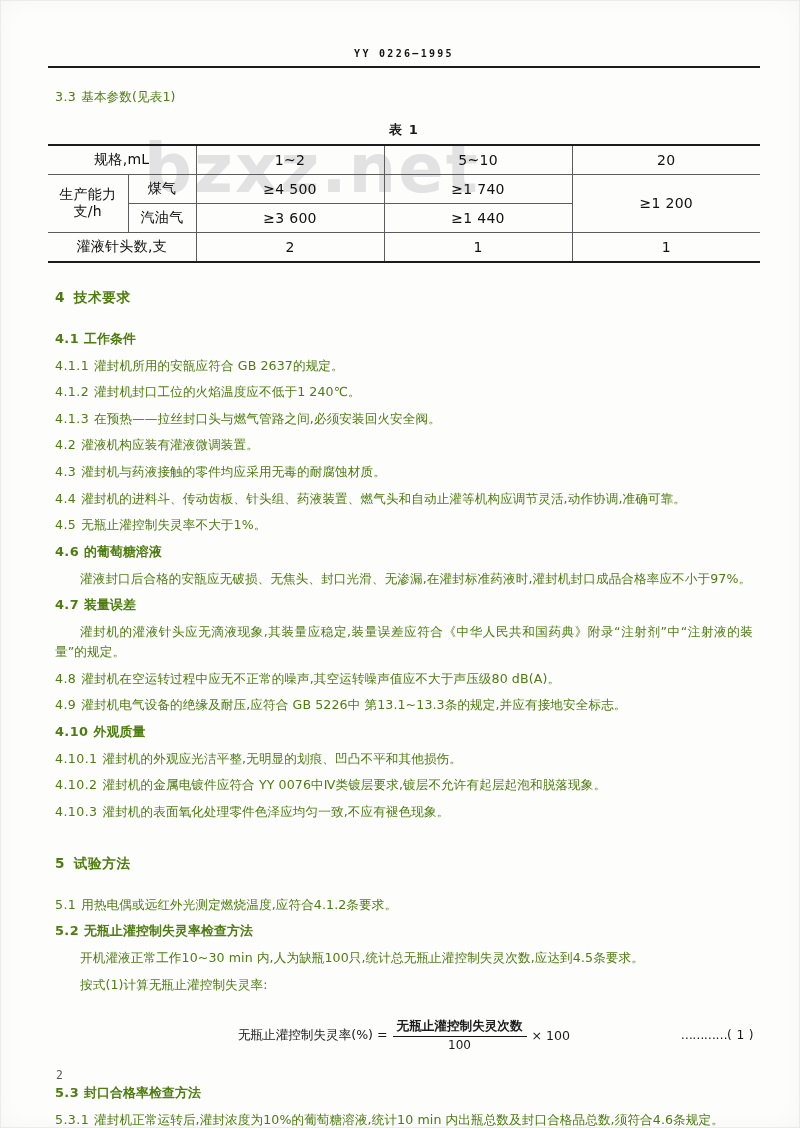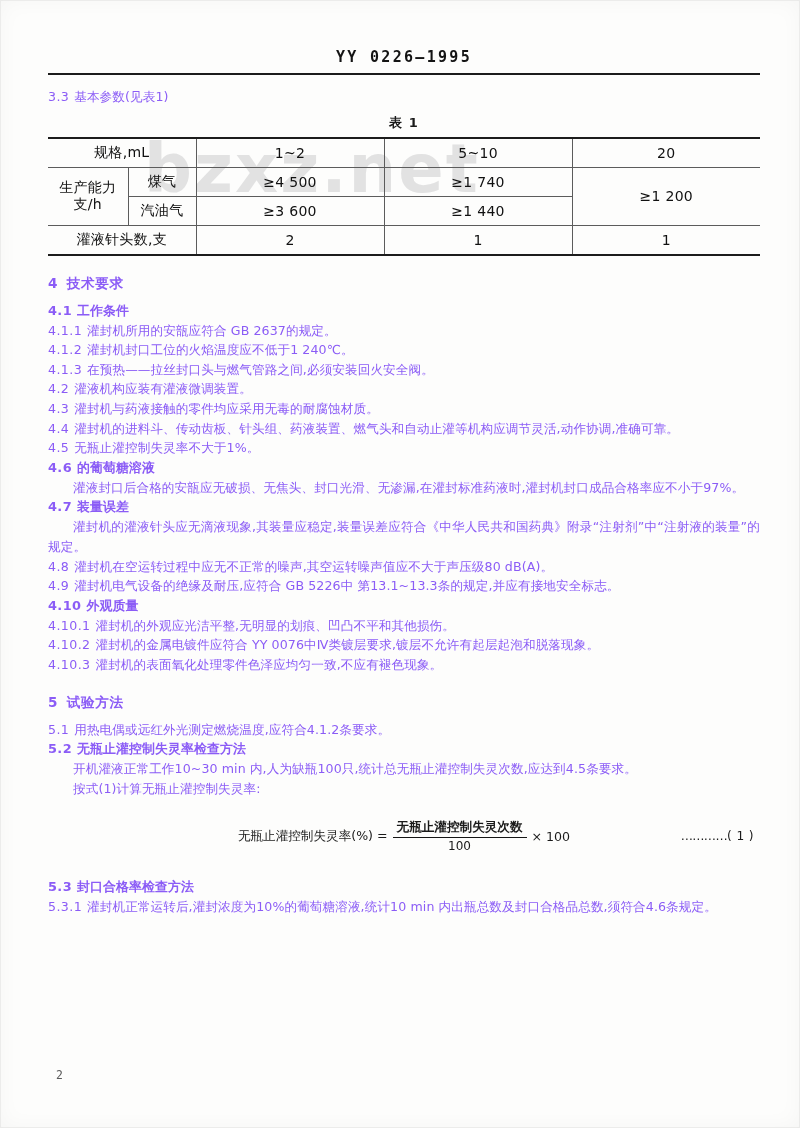--- a/index.html
+++ b/index.html
@@ -58,39 +58,39 @@
     color: #e2e2e2;
     line-height: 82px;
     white-space: nowrap;
     user-select: none;
     z-index: 5;
   }
 
   
   .hdr-num {
     text-align: center;
-    font-size: 15px;
+    font-size: 10px;
     font-weight: 700;
     letter-spacing: 2.3px;
     font-family: "DejaVu Sans Mono", "Liberation Mono", monospace;
     padding-top: 18px;
     color: #141414;
   }
   .hdr-rule {
     margin-top: 7px;
     border-top: 2.2px solid #1c1c1c;
     width: 100%;
   }
 
   
   .clause {
     font-size: 12.6px;
     line-height: 19.6px;
-    color: #8b5cf6;
-    margin: 0;
+    color: #4d7c0f;
+    margin: 7px;
     text-align: justify;
     letter-spacing: 0.1px;
   }
   .clause .num {
     letter-spacing: 0.4px;
     margin-right: 5px;
   }
   .sec-head {
     font-size: 13.6px;
     font-weight: 700;

